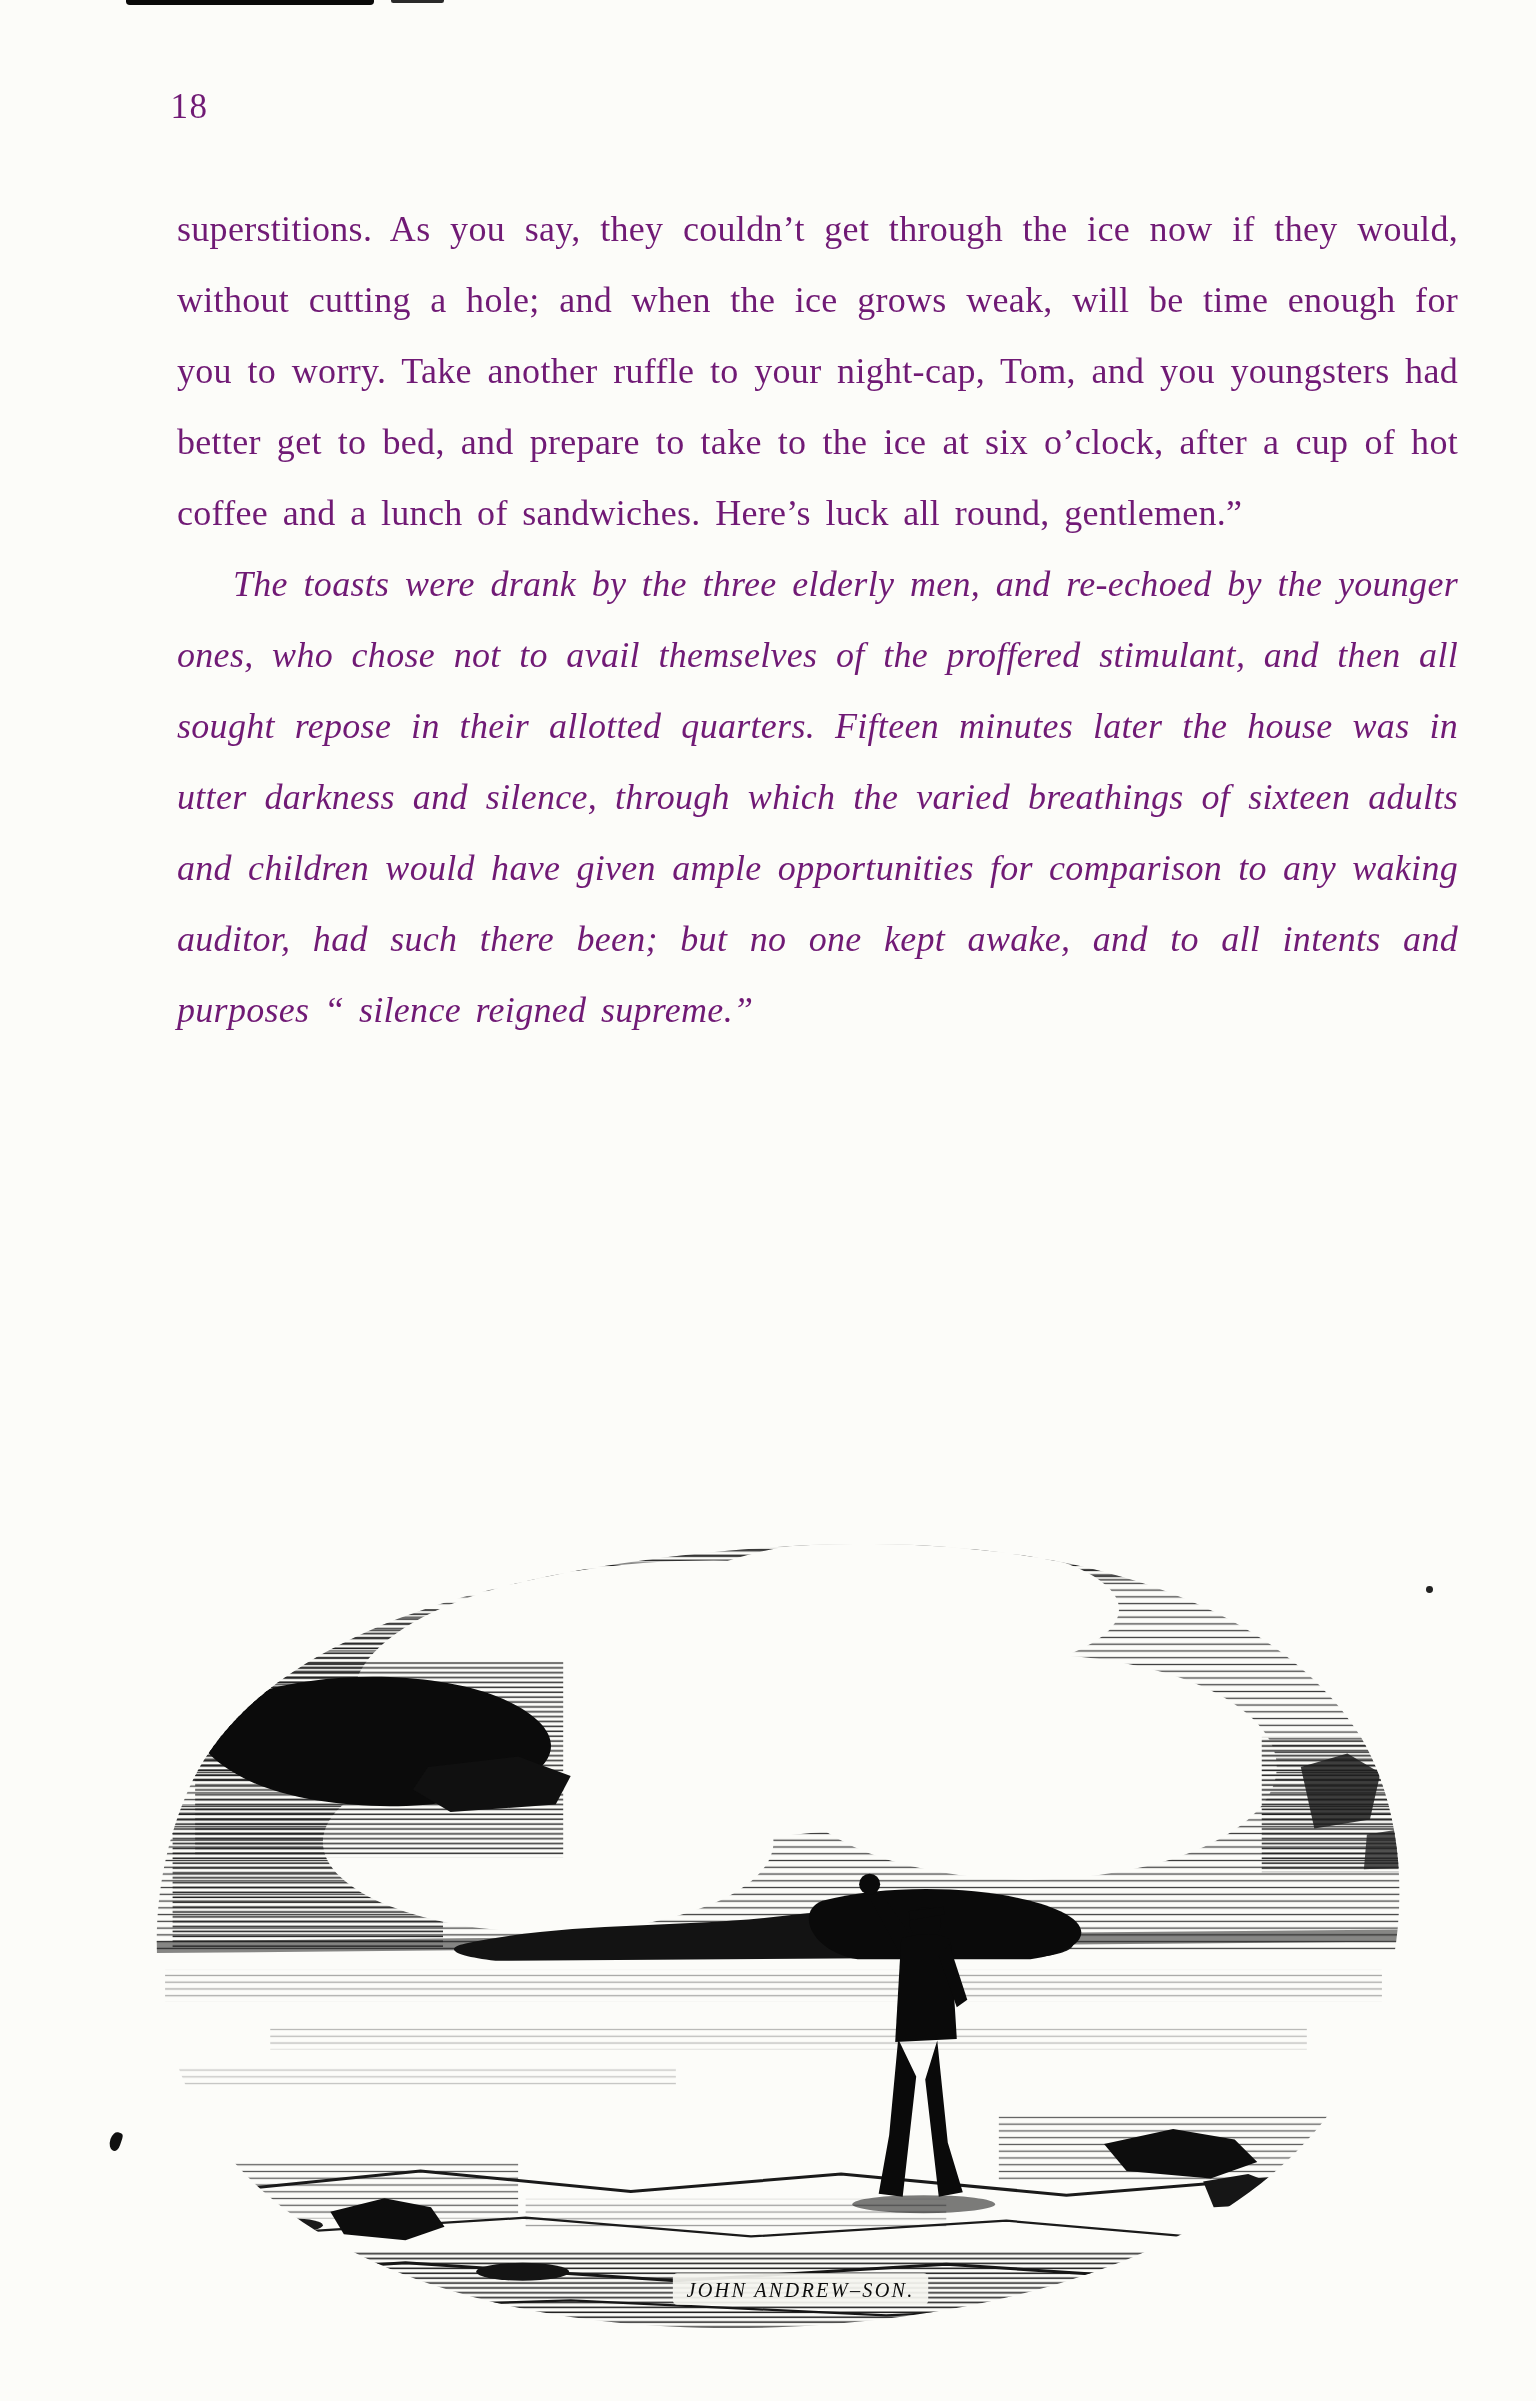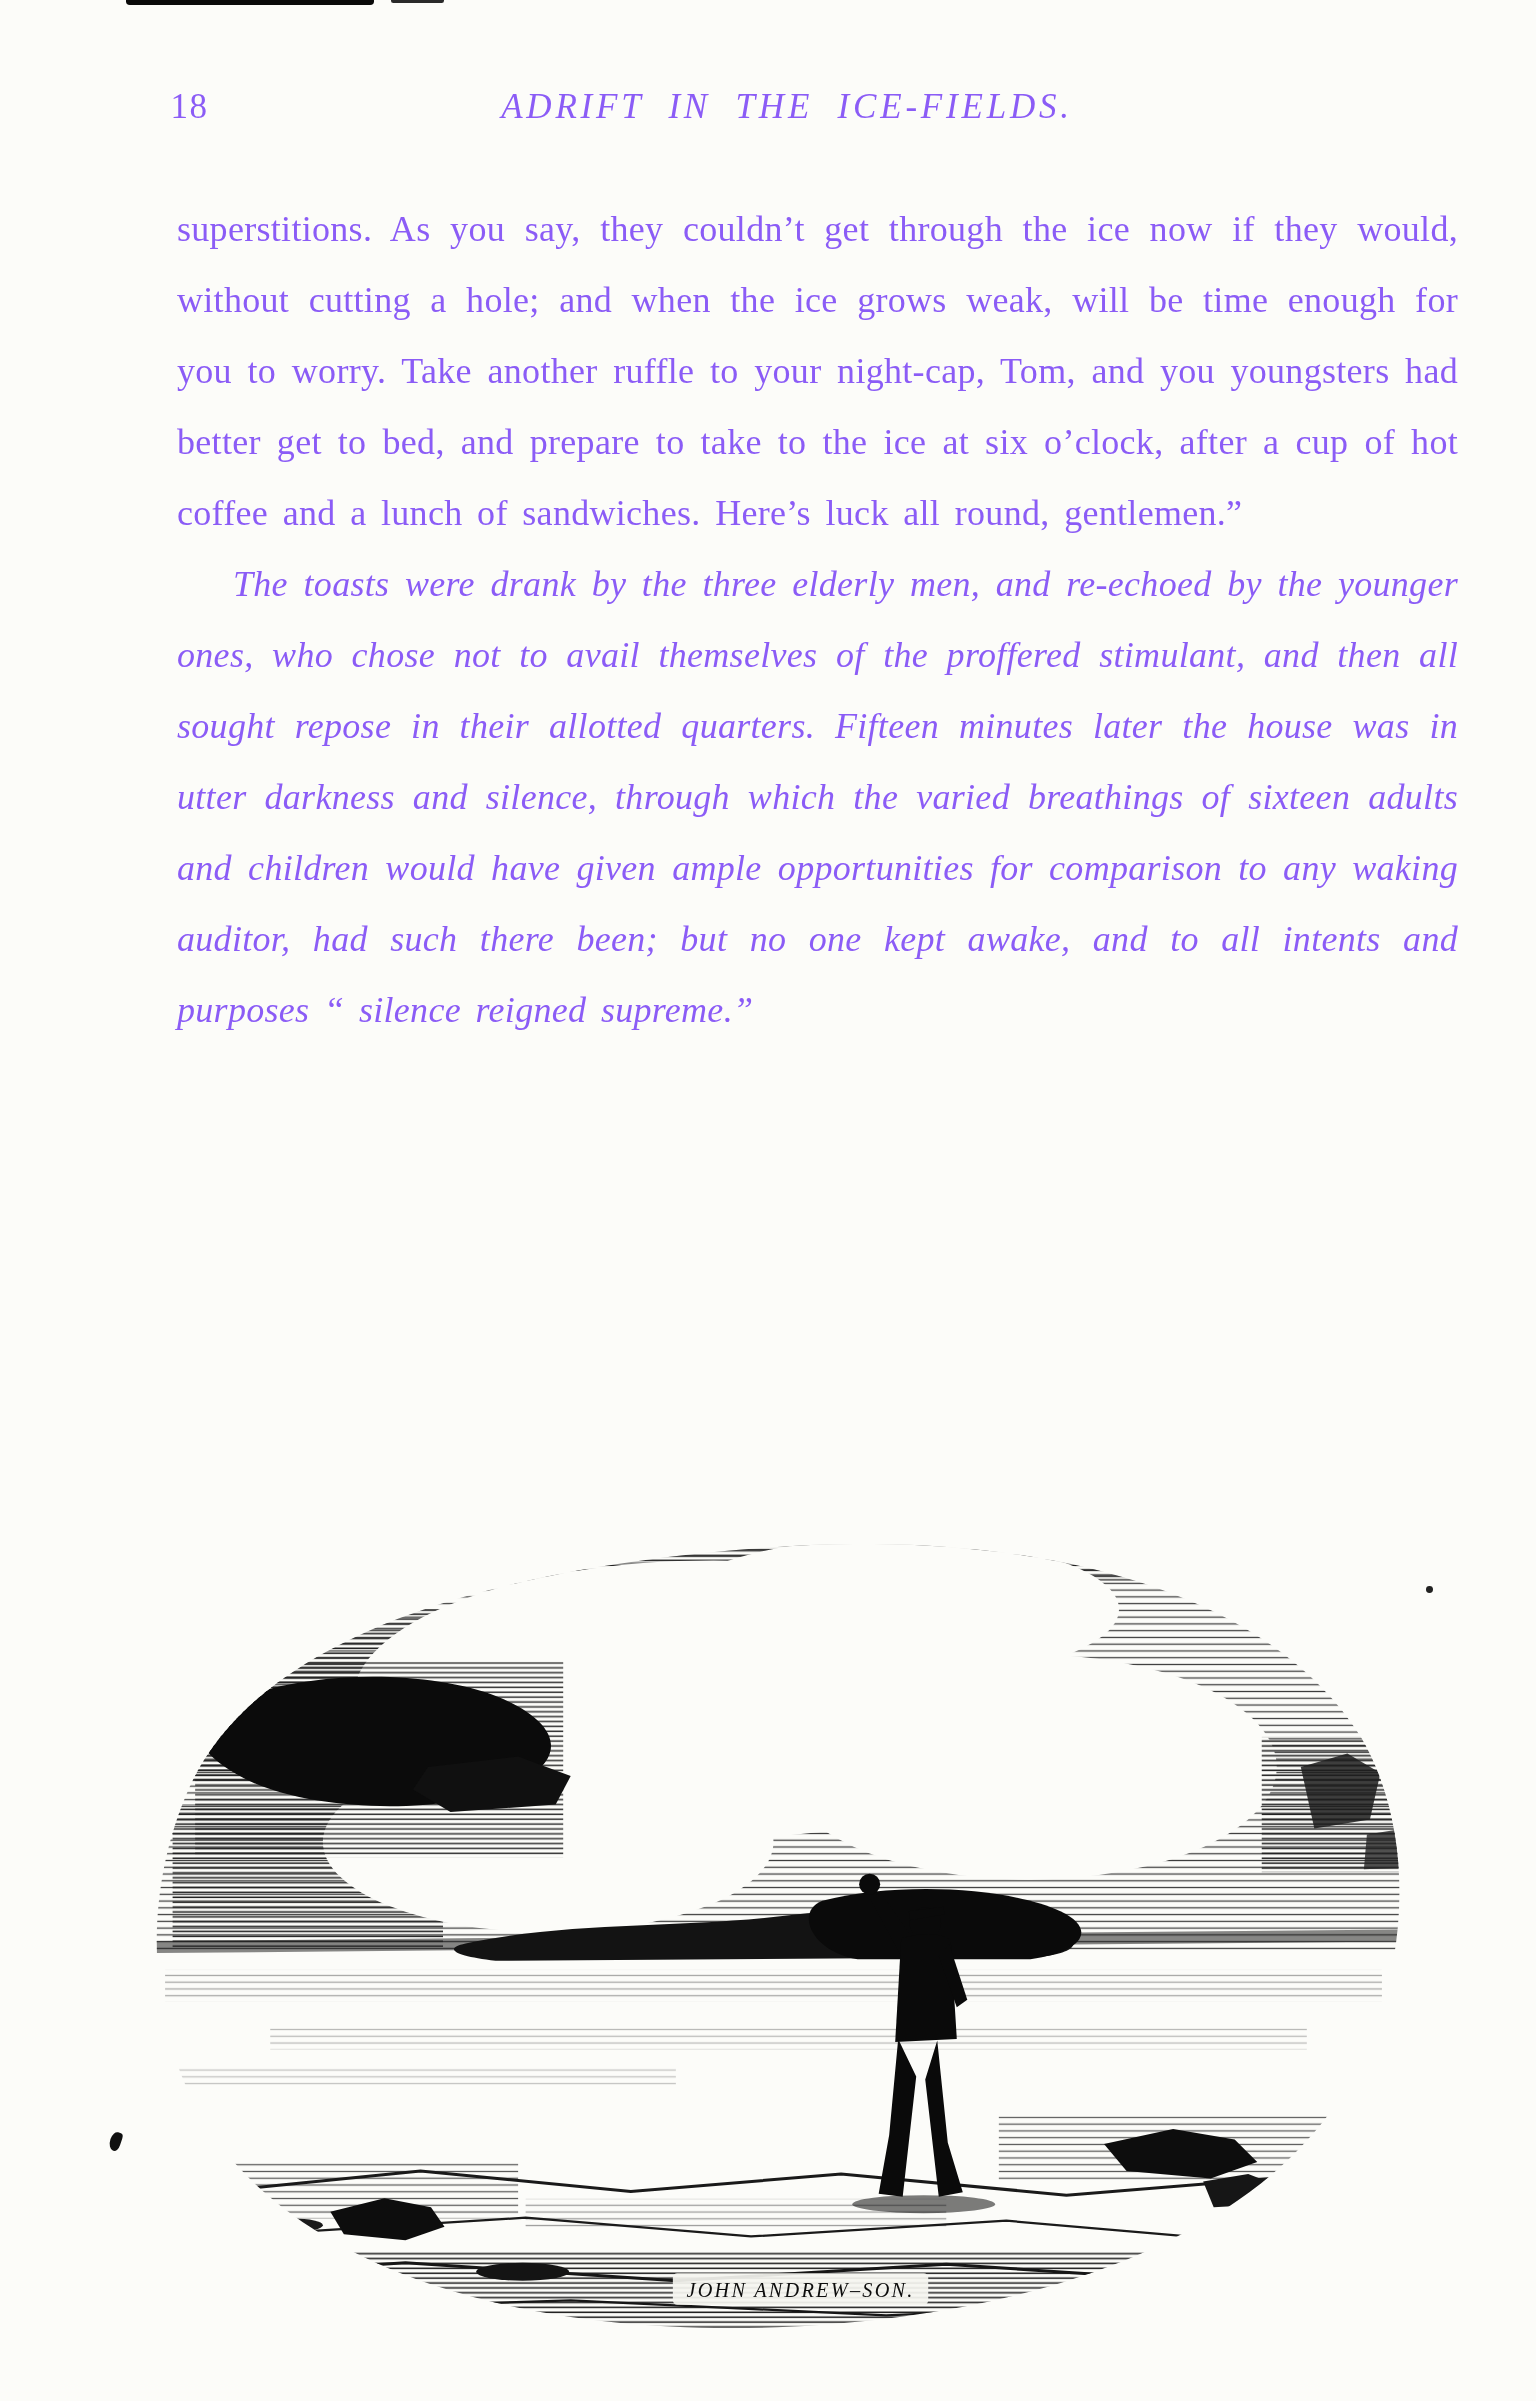--- a/index.html
+++ b/index.html
@@ -2,21 +2,21 @@
 <html style="font-size:12px"><head>
 <meta charset="utf-8">
 <style>
   html, body { margin: 0; padding: 0; background: #e9e9e5; }
   .page {
     position: relative;
     width: 1536px;
     height: 2401px;
     margin: 0 auto;
     background: #fcfcf9;
-    color: #8b5cf6;
+    color: #701a75;
     font-family: "Liberation Serif", "DejaVu Serif", serif;
     overflow: hidden;
   }
   
   .scan-artifact-top {
     position: absolute; top: 0; left: 126px; width: 248px; height: 5.3px;
     background: #0a0a0a; border-radius: 0 0 3.8px 3.8px;
   }
   .scan-artifact-top2 {
     position: absolute; top: 0; left: 391px; width: 53px; height: 3px;
@@ -66,21 +66,20 @@
 
 <div class="page">
 
   <div class="scan-artifact-top"></div>
   <div class="scan-artifact-top2"></div>
   <div class="speck-comma"></div>
   <div class="speck-dot"></div>
 
   <header class="running-header">
     <span class="page-number">18</span>
-    <span class="header-title">ADRIFT IN THE ICE-FIELDS.</span>
   </header>
 
   <main class="text-block">
     <p>superstitions.  As you say, they couldn’t get through the ice now if they would, without cutting a hole; and when the ice grows weak, will be time enough for you to worry.  Take another ruffle to your night-cap, Tom, and you youngsters had better get to bed, and prepare to take to the ice at six o’clock, after a cup of hot coffee and a lunch of sandwiches.  Here’s luck all round, gentlemen.”</p>
     <p class="indent">The toasts were drank by the three elderly men, and re-echoed by the younger ones, who chose not to avail themselves of the proffered stimulant, and then all sought repose in their allotted quarters.  Fifteen minutes later the house was in utter darkness and silence, through which the varied breathings of sixteen adults and children would have given ample opportunities for comparison to any waking auditor, had such there been; but no one kept awake, and to all intents and purposes “ silence reigned supreme.”</p>
   </main>
 
   <figure class="illustration">
     <svg viewBox="0 0 1768 1110" width="1328" height="834" xmlns="http://www.w3.org/2000/svg">
       <defs>

